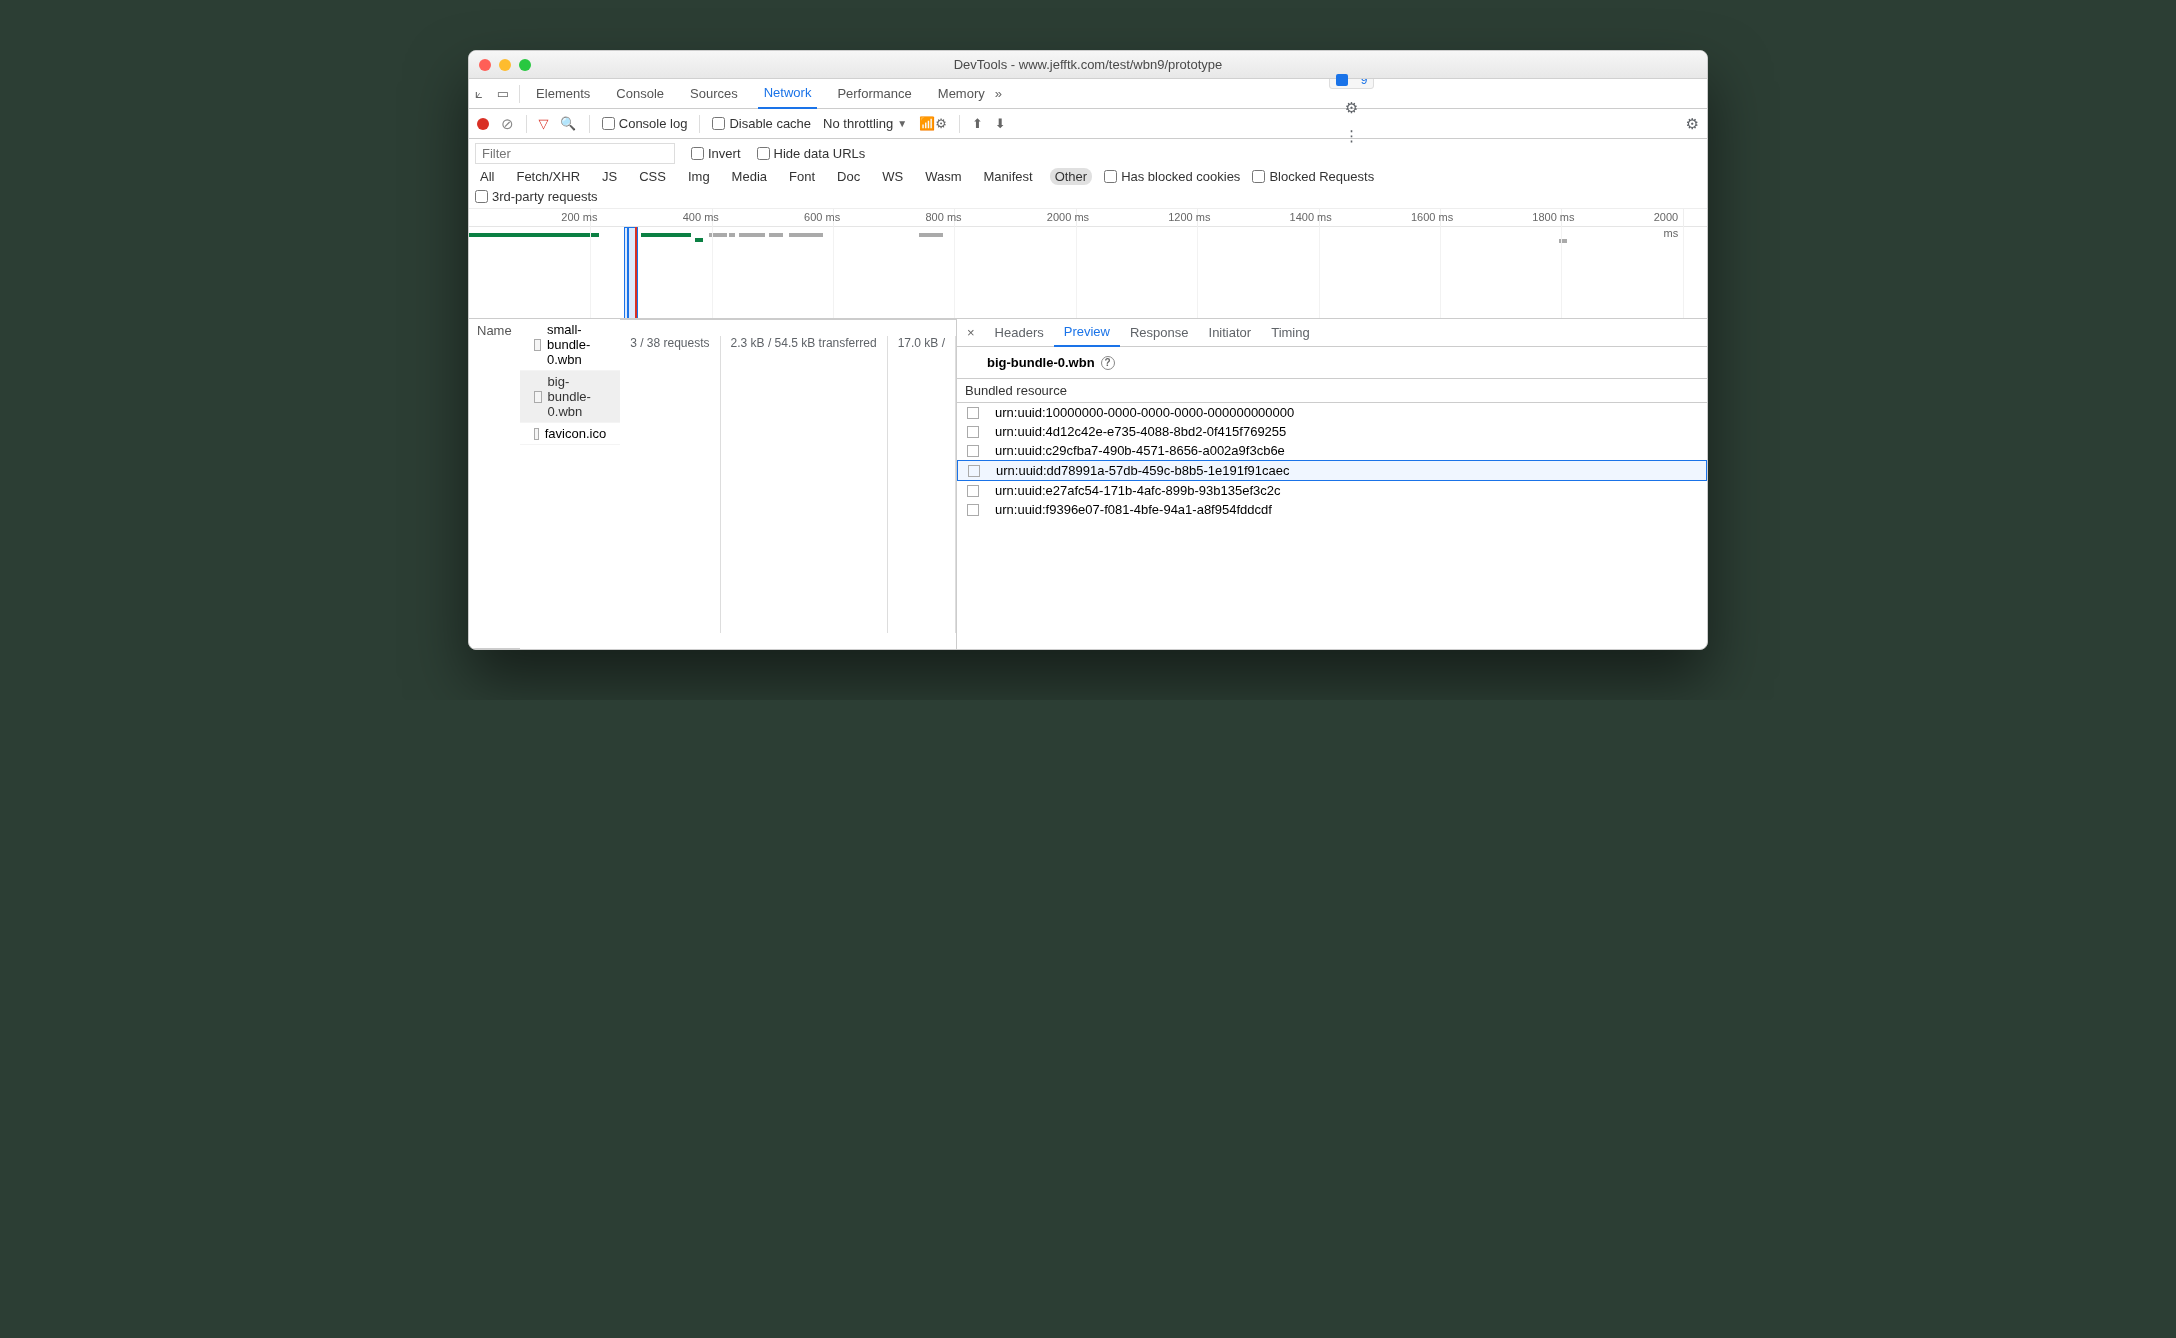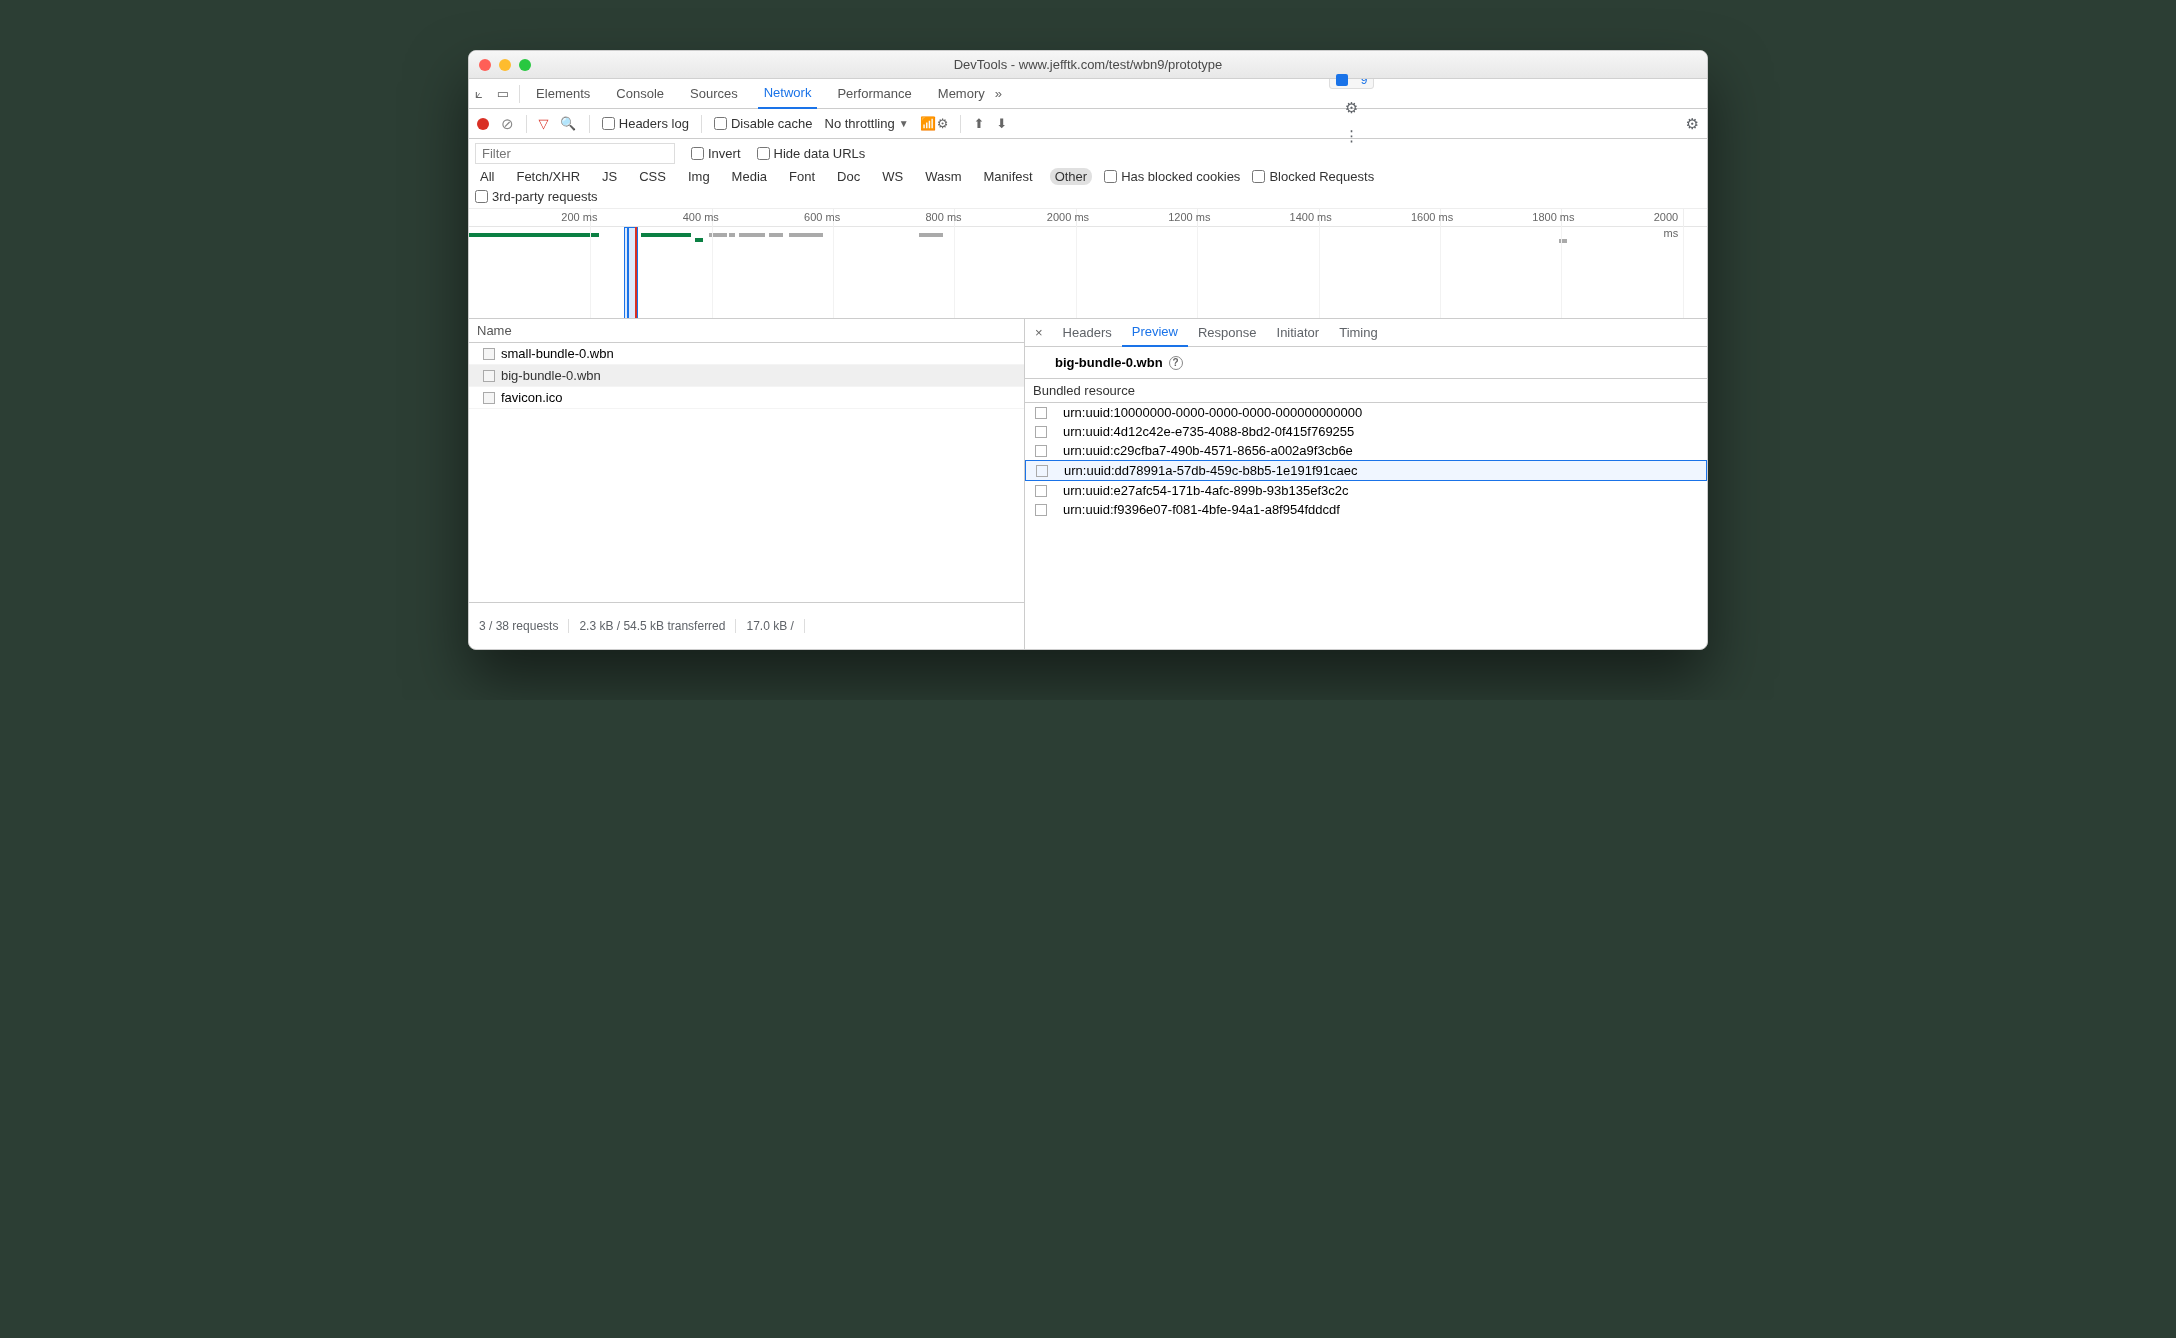--- a/index.html
+++ b/index.html
@@ -49,21 +49,21 @@
   .tl-ruler .tick { position:absolute; top:0; height:18px; border-left:1px solid #eee; padding-left:18px; line-height:16px; text-align:right; }
   .tl-ruler .tick span{position:relative;left:-48px;}
   .tl-body { position:relative; height:92px; }
   .tl-body .grid { position:absolute; top:0; bottom:0; border-left:1px solid #f2f2f2; }
   .evt { position:absolute; height:4px; background:#aaa; top:6px; }
   .evt.g { background:#0b8043; }
   .sel-region{position:absolute;top:0;bottom:0;background:rgba(26,115,232,.15);border:1px solid #1a73e8;}
   .vline-b{position:absolute;top:0;bottom:0;width:2px;background:#1a73e8;}
   .vline-r{position:absolute;top:0;bottom:0;width:2px;background:#d93025;}
   .split { display:flex; height:330px; }
-  .left { width:556px; border-right:1px solid #ccc; display:flex; flex-direction:column; }
+  .left { width:488px; border-right:1px solid #ccc; display:flex; }
   .left .hdr { font-size:13px; padding:4px 8px; border-bottom:1px solid #ccc; color:#555; }
   .left .rows { flex:1; overflow:auto; font-size:13px; }
   .nrow { display:flex; align-items:center; gap:6px; padding:3px 14px; border-bottom:1px solid #f4f4f4; }
   .nrow .ic { width:12px; height:12px; border:1px solid #aaa; display:inline-block; background:#f5f5f5; }
   .nrow.sel { background:#efefef; }
   .status { border-top:1px solid #ccc; font-size:12px; color:#5f6368; padding:16px 0; display:flex; }
   .status .cell{padding:0 10px;border-right:1px solid #ddd;}
   .right { flex:1; display:flex; flex-direction:column; }
   .right .tabs { height:28px; border-bottom:1px solid #ccc; display:flex; align-items:center; font-size:13px; color:#5f6368; }
   .right .tabs .x { padding:0 10px; color:#666; }
@@ -122,21 +122,21 @@
 
   <div class="toolbar">
     <span class="rec"></span>
     <span class="ban">⊘</span>
     <div class="sep"></div>
     <span class="funnel">▽</span>
     <span class="mag">🔍</span>
     <div class="sep"></div>
     <label class="chk">
       <input type="checkbox" style="">
-        <span>Headers log</span>
+        <span>Console log</span>
     </label>
     <div class="sep"></div>
     <label class="chk">
       <input type="checkbox" style="">
         <span>Disable cache</span>
     </label>
     <div class="sel">
       <span>No throttling</span>
       <span class="caret">▼</span>
     </div>

